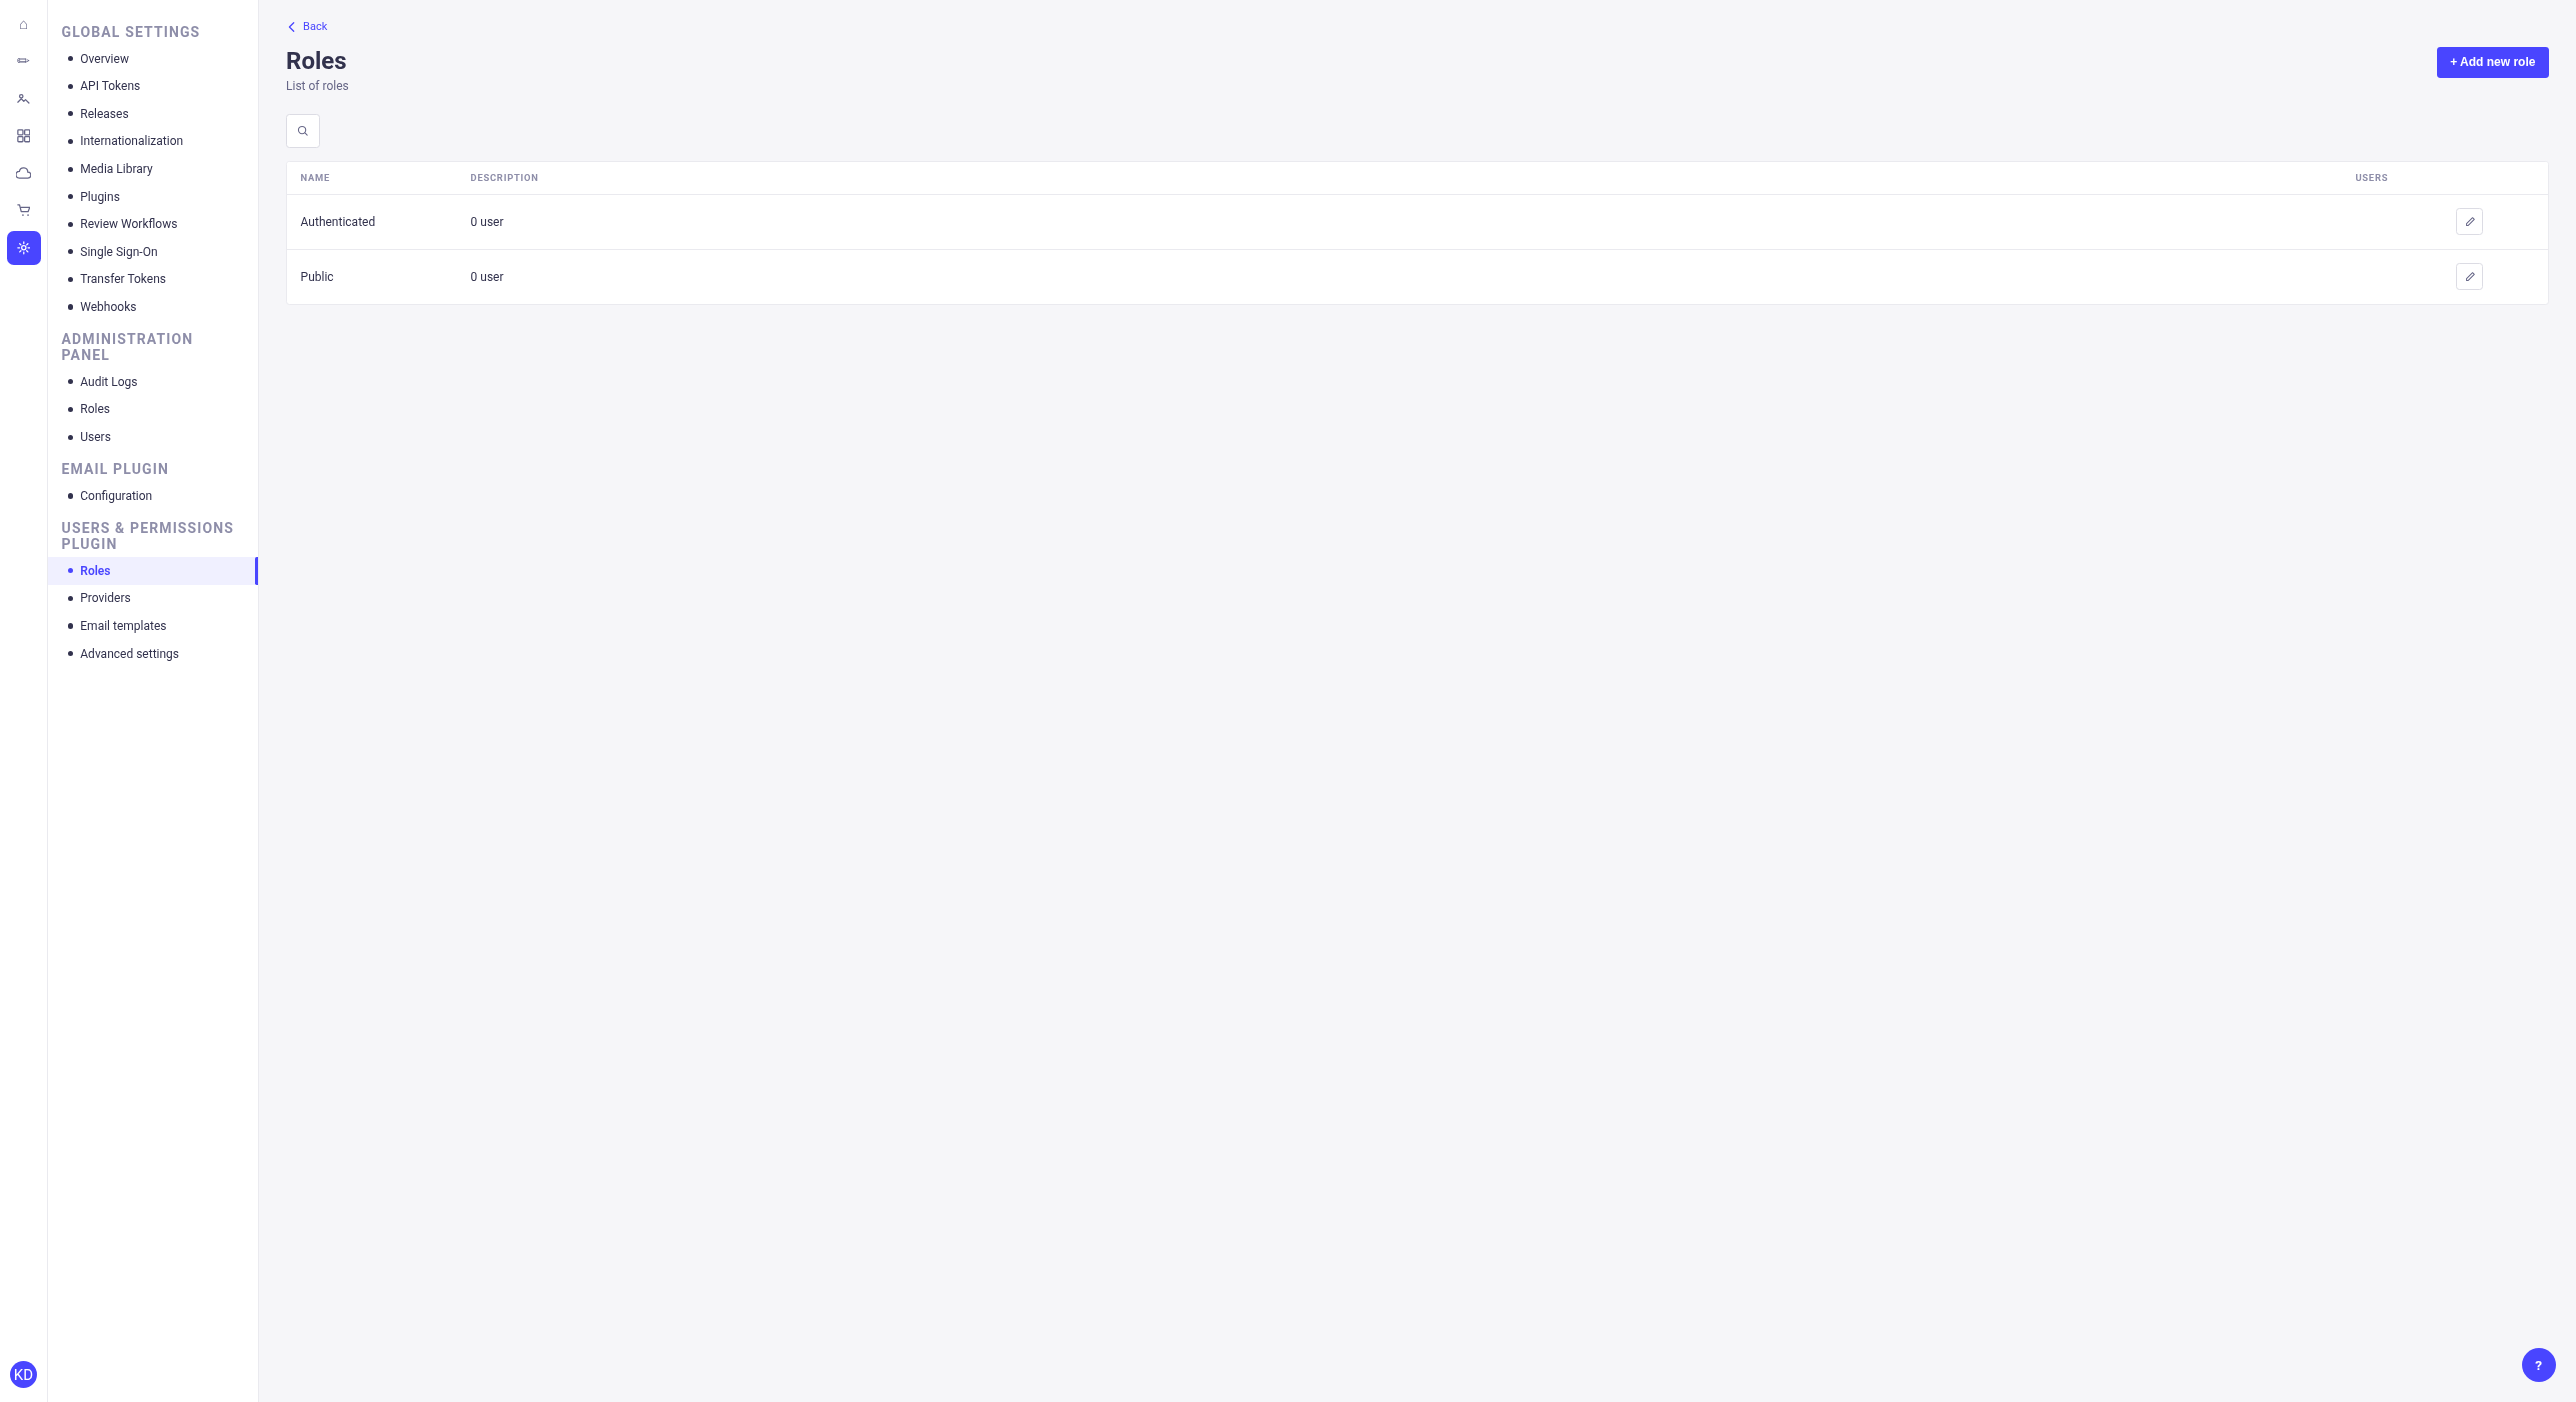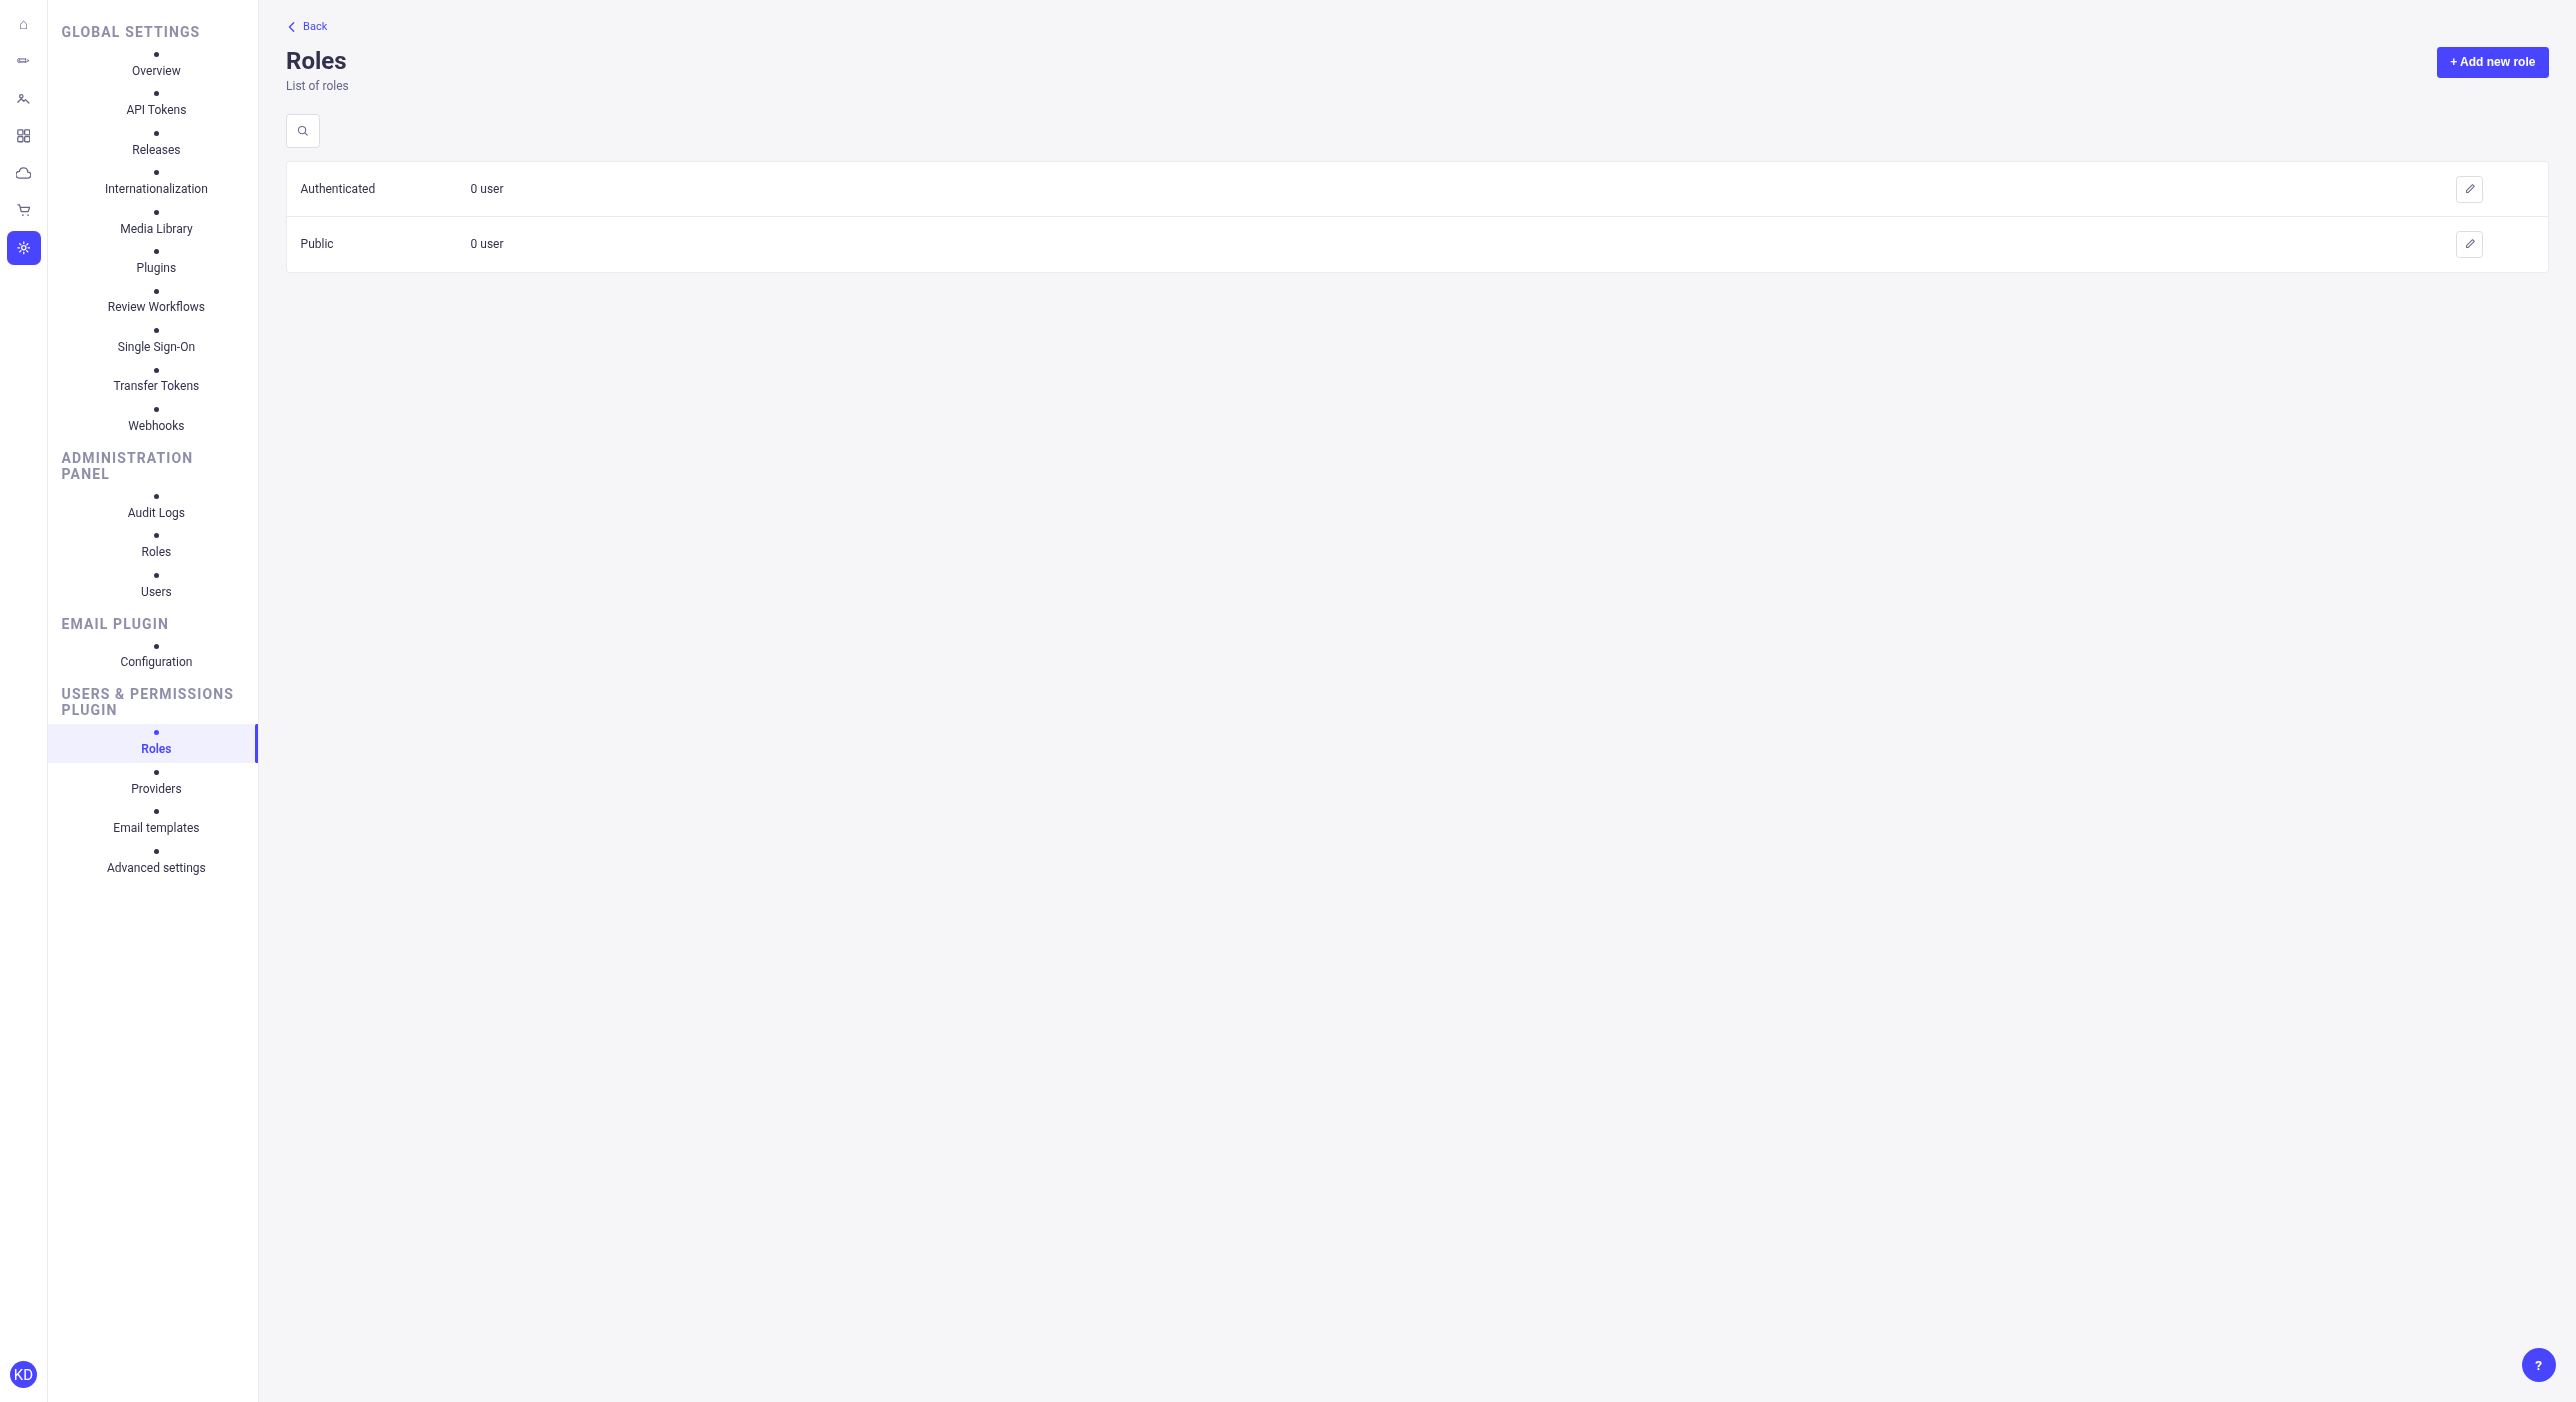--- a/index.html
+++ b/index.html
@@ -77,21 +77,20 @@
     }
     .sidebar-item {
       display: flex;
       align-items: center;
       padding: 6.8px 13.6px 6.8px 20.4px;
       cursor: pointer;
       color: #32324d;
       font-size: 12px;
       gap: 6.8px;
       position: relative;
-      flex-direction: column;
     }
     .sidebar-item.active {
       color: #4945ff;
       font-weight: 600;
       background: #f0f0ff;
     }
     .sidebar-item.active::after {
       content: '';
       position: absolute;
       right: 0;
@@ -391,20 +390,26 @@
   </div>
 
   <div class="search-box">
     <svg width="13.6" height="13.6" viewBox="0 0 16 16" fill="none">
       <circle cx="7" cy="7" r="5" stroke="#666687" stroke-width="1.5"></circle>
       <path d="M11 11l3 3" stroke="#666687" stroke-width="1.5" stroke-linecap="round"></path>
     </svg>
   </div>
 
   <div class="table-container">
+    <div class="table-header">
+      <div class="table-header-cell">NAME</div>
+      <div class="table-header-cell">DESCRIPTION</div>
+      <div class="table-header-cell">USERS</div>
+      <div class="table-header-cell"></div>
+    </div>
 
     <div class="table-row">
       <div class="table-cell">Authenticated</div>
       <div class="table-cell">0 user</div>
       <div class="table-actions">
         <div class="action-icon">
           <svg width="12" height="12" viewBox="0 0 14 14" fill="none">
             <path d="M10 2l2 2L5 11H3V9L10 2z" stroke="#666687" stroke-width="1.2" stroke-linecap="round" stroke-linejoin="round"></path>
           </svg>
         </div>

